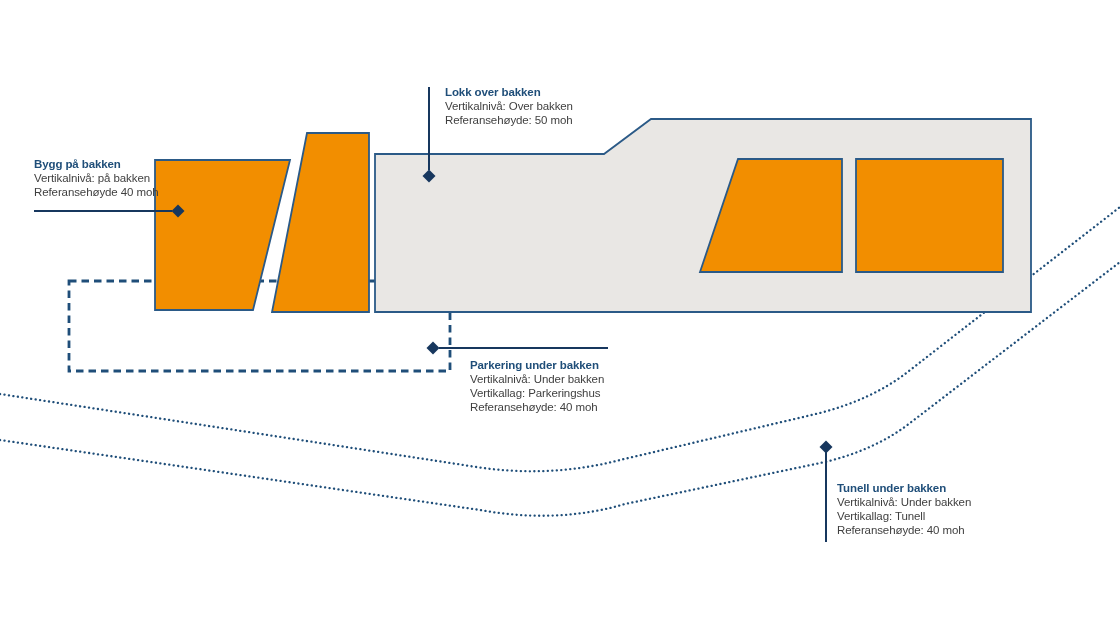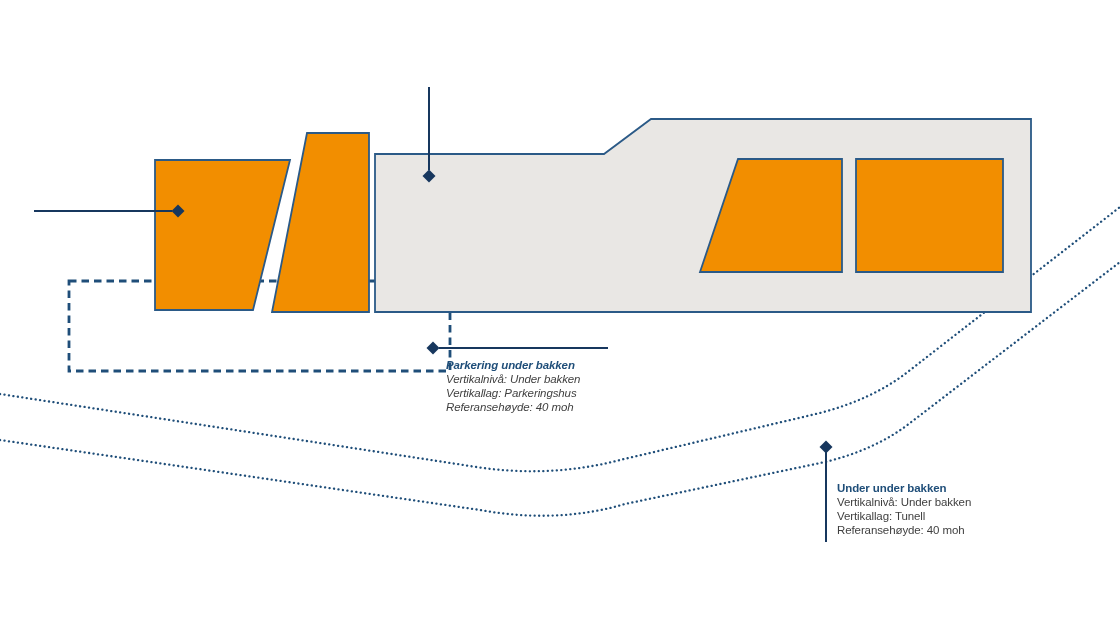--- a/index.html
+++ b/index.html
@@ -50,29 +50,39 @@
     <line class="callout-line" x1="429" y1="87" x2="429" y2="170"></line>
     <path d="M429,169.5 l6.5,6.5 l-6.5,6.5 l-6.5,-6.5 Z" fill="#17375E"></path>
 
     <line class="callout-line" x1="439" y1="348" x2="608" y2="348"></line>
     <path d="M433,341.5 l6.5,6.5 l-6.5,6.5 l-6.5,-6.5 Z" fill="#17375E"></path>
 
     <line class="callout-line" x1="826" y1="452" x2="826" y2="542"></line>
     <path d="M826,440.5 l6.5,6.5 l-6.5,6.5 l-6.5,-6.5 Z" fill="#17375E"></path>
   </svg>
 
+  <div class="label" style="left:34px; top:157px;">
+    <span class="title">Bygg på bakken</span>
+    <span>Vertikalnivå: på bakken</span>
+    <span>Referansehøyde 40 moh</span>
+  </div>
 
+  <div class="label" style="left:445px; top:85px;">
+    <span class="title">Lokk over bakken</span>
+    <span>Vertikalnivå: Over bakken</span>
+    <span>Referansehøyde: 50 moh</span>
+  </div>
 
-  <div class="label" style="left:446px; top:358px;font-style:italic;">
+  <div class="label" style="left:470px; top:358px;">
     <span class="title">Parkering under bakken</span>
     <span>Vertikalnivå: Under bakken</span>
     <span>Vertikallag: Parkeringshus</span>
     <span>Referansehøyde: 40 moh</span>
   </div>
 
   <div class="label" style="left:837px; top:481px;">
-    <span class="title">Under under bakken</span>
+    <span class="title">Tunell under bakken</span>
     <span>Vertikalnivå: Under bakken</span>
     <span>Vertikallag: Tunell</span>
     <span>Referansehøyde: 40 moh</span>
   </div>
 
 </div>
 
 </body></html>

